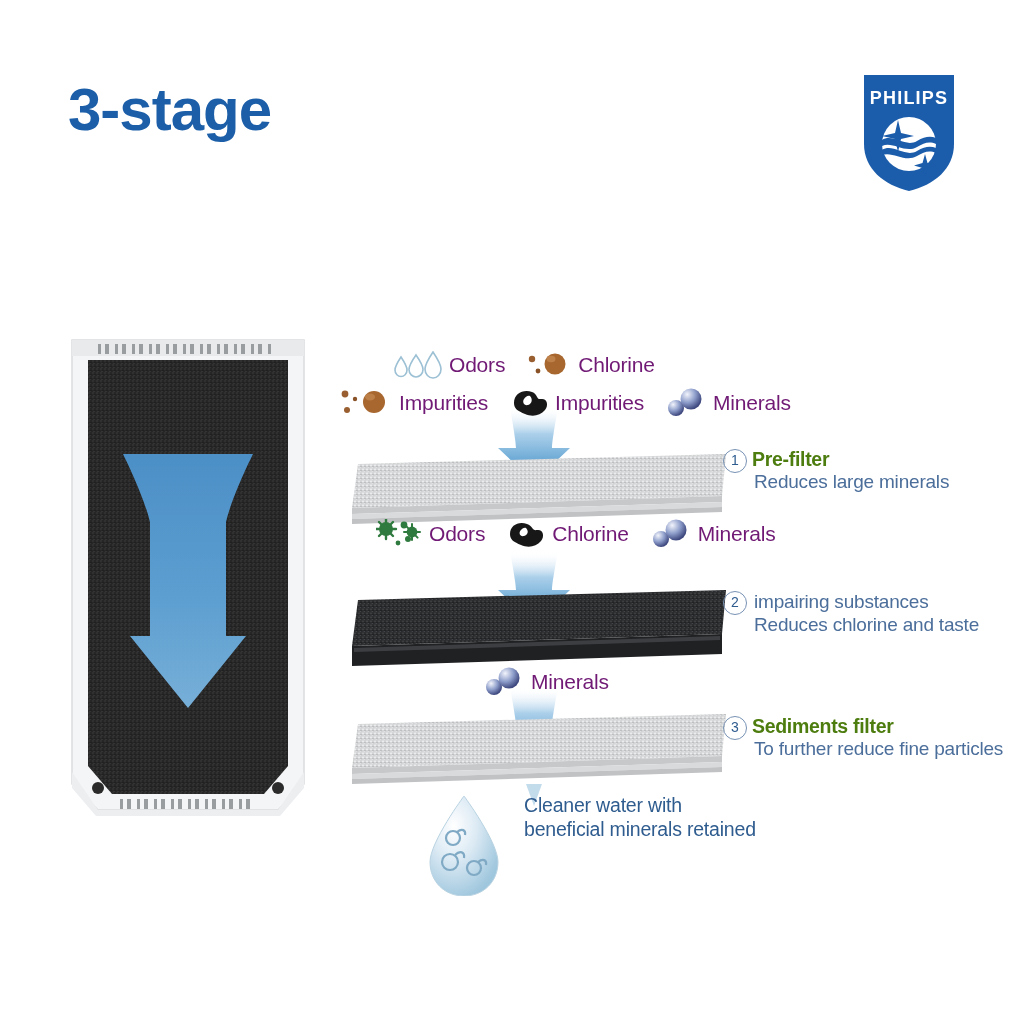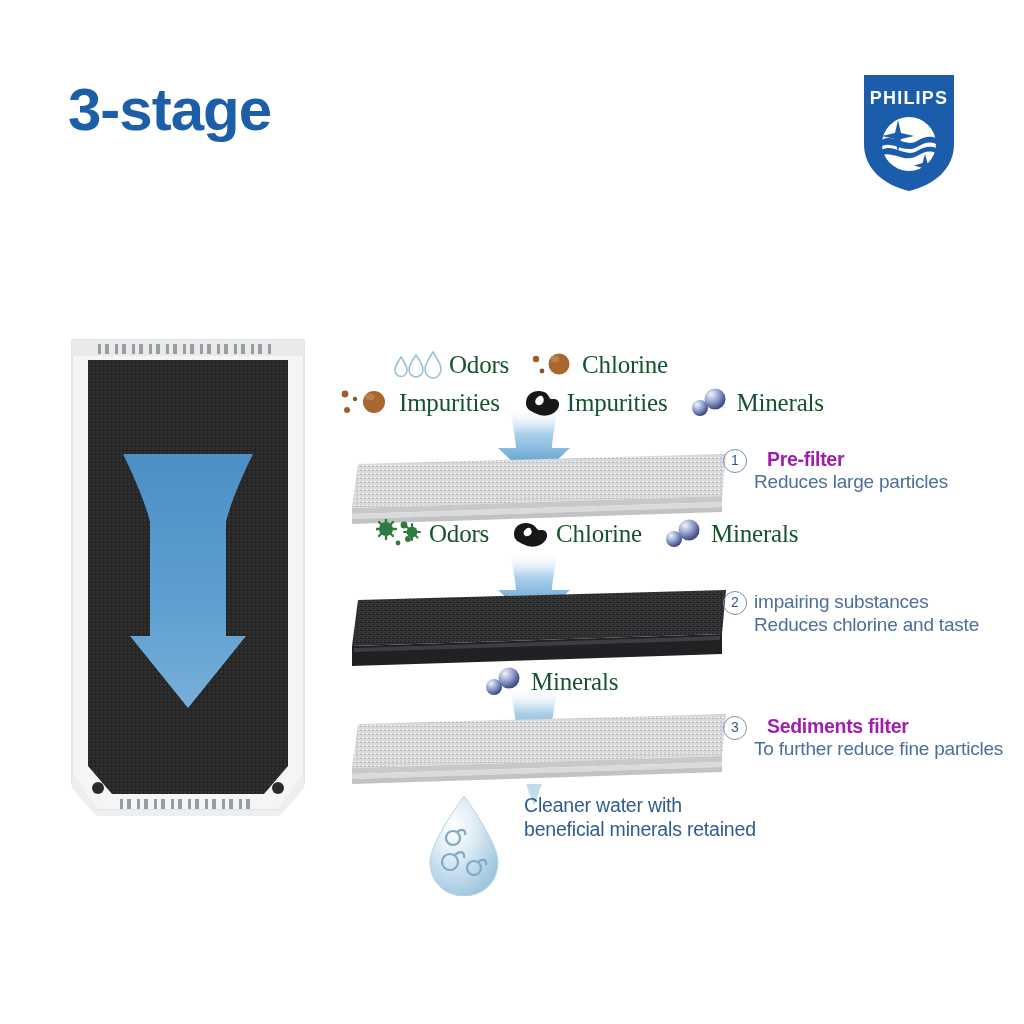--- a/index.html
+++ b/index.html
@@ -25,36 +25,36 @@
 
   
   #cartridge{position:absolute;left:68px;top:336px;width:240px;height:496px;}
   #cartridge svg{display:block;}
 
   
   #diagram{position:absolute;left:330px;top:336px;width:690px;height:560px;}
 
   .lbl-row{position:absolute;display:flex;align-items:center;white-space:nowrap;}
   .lbl{
-    color:#14532d;font-size:25px;
-    font-family:Liberation Serif, serif;
+    color:#701a75;font-size:21px;
+    font-family:Liberation Sans, sans-serif;
     letter-spacing:-0.2px;
   }
   .ico{display:inline-block;vertical-align:middle;line-height:0;margin-right:5px;}
   .gap{display:inline-block;width:22px;}
 
   .stage{position:absolute;left:723px;}
   .stage .num{
     position:absolute;left:0;top:1px;width:22px;height:22px;
     border:1.6px solid #7892b4;border-radius:50%;
     color:#2f5c8f;font-size:14px;line-height:20px;text-align:center;
     font-family:"Liberation Sans", sans-serif;
   }
   .stage .ttl{
-    margin-left:44px;color:#a21caf;font-size:19.5px;font-weight:700;
+    margin-left:29px;color:#4d7c0f;font-size:19.5px;font-weight:700;
     letter-spacing:-0.3px;line-height:1.15;
   }
   .stage .sub{
     margin-left:31px;color:#4b6e9b;font-size:19px;font-weight:400;
     letter-spacing:-0.2px;line-height:1.22;
   }
 
   #outcome{position:absolute;left:424px;top:793px;display:flex;align-items:center;justify-content:center;}
   #outcome .drop{margin-right:14px;line-height:0;}
   #outcome .txt{color:#2f5c8f;font-size:19.5px;line-height:1.25;letter-spacing:-0.2px;}
@@ -374,21 +374,21 @@
         <circle cx="25" cy="12" r="10.5" fill="url(#mg3)"></circle>
       </svg>
     </span>
     <span class="lbl">Minerals</span>
   </div>
 </div>
 
 <div class="stage" style="top:448px;">
   <div class="num">1</div>
   <div class="ttl">Pre-filter</div>
-  <div class="sub">Reduces  large particles</div>
+  <div class="sub">Reduces  large minerals</div>
 </div>
 
 <div class="stage" style="top:590px;">
   <div class="num">2</div>
   <div class="sub">impairing substances</div>
   <div class="sub">Reduces chlorine and taste</div>
 </div>
 
 <div class="stage" style="top:715px;">
   <div class="num">3</div>

